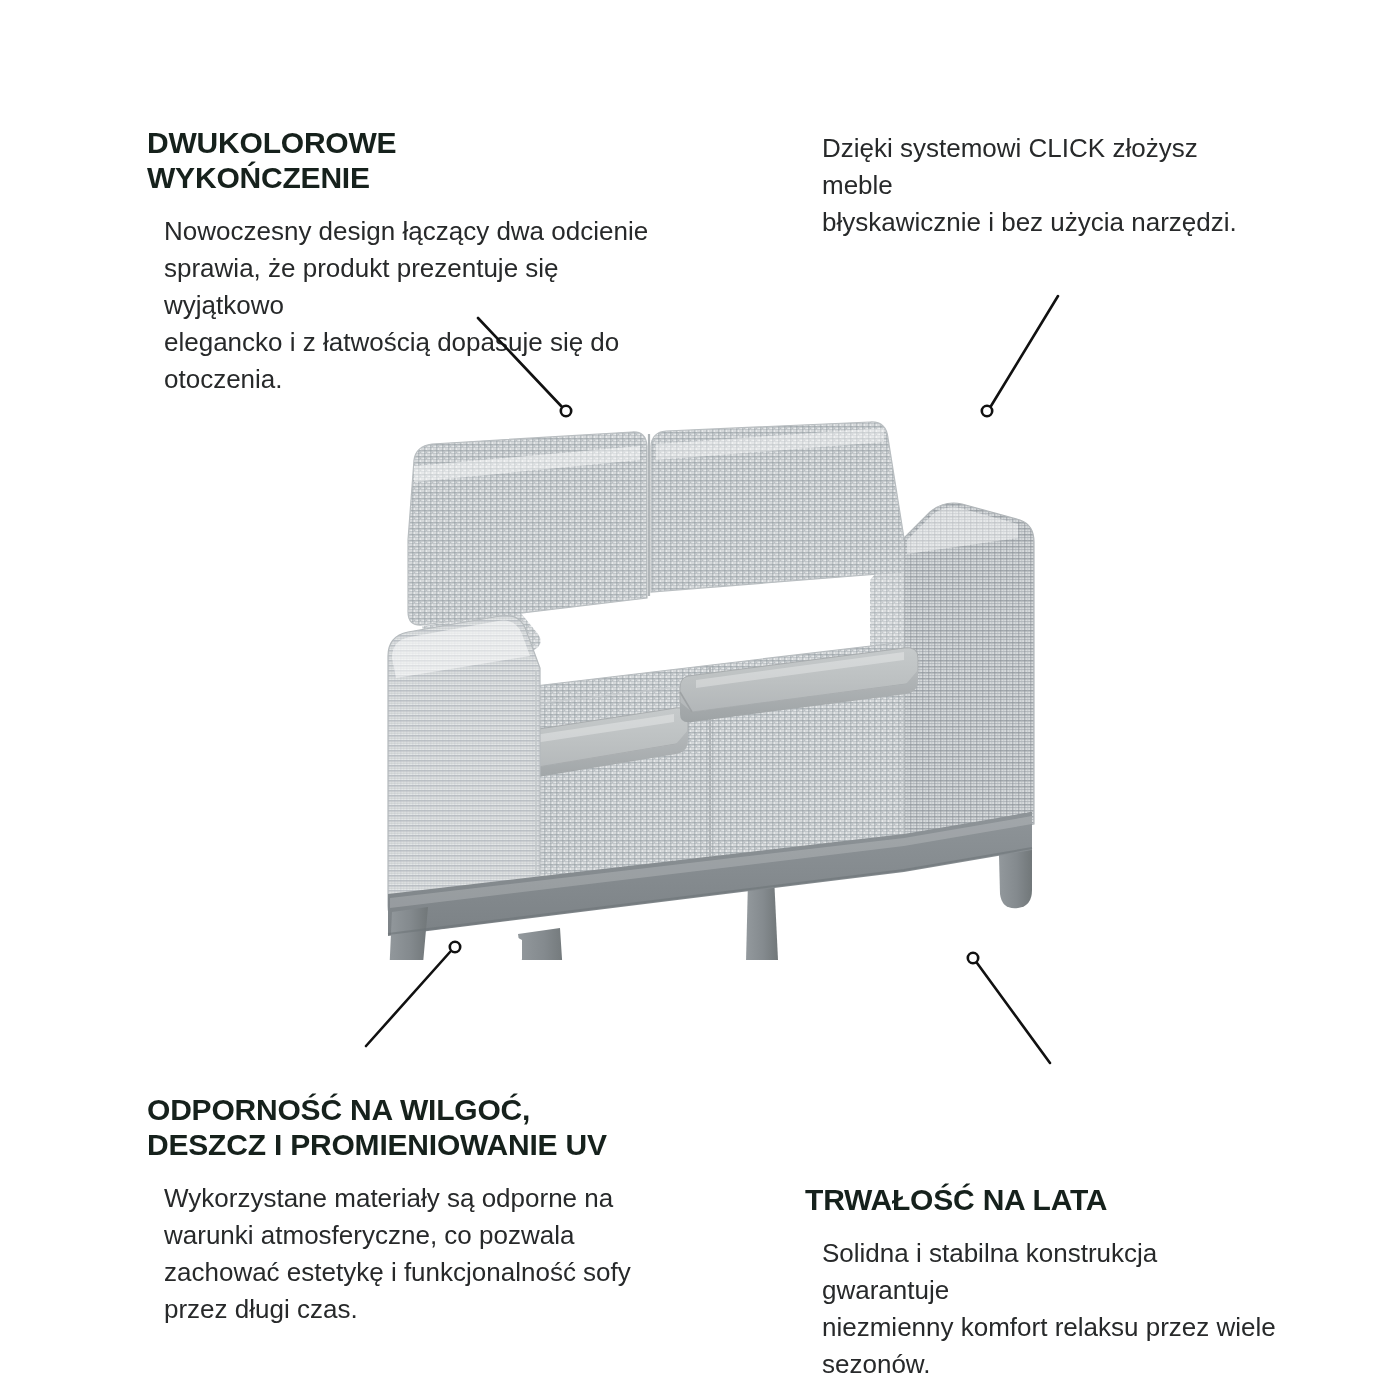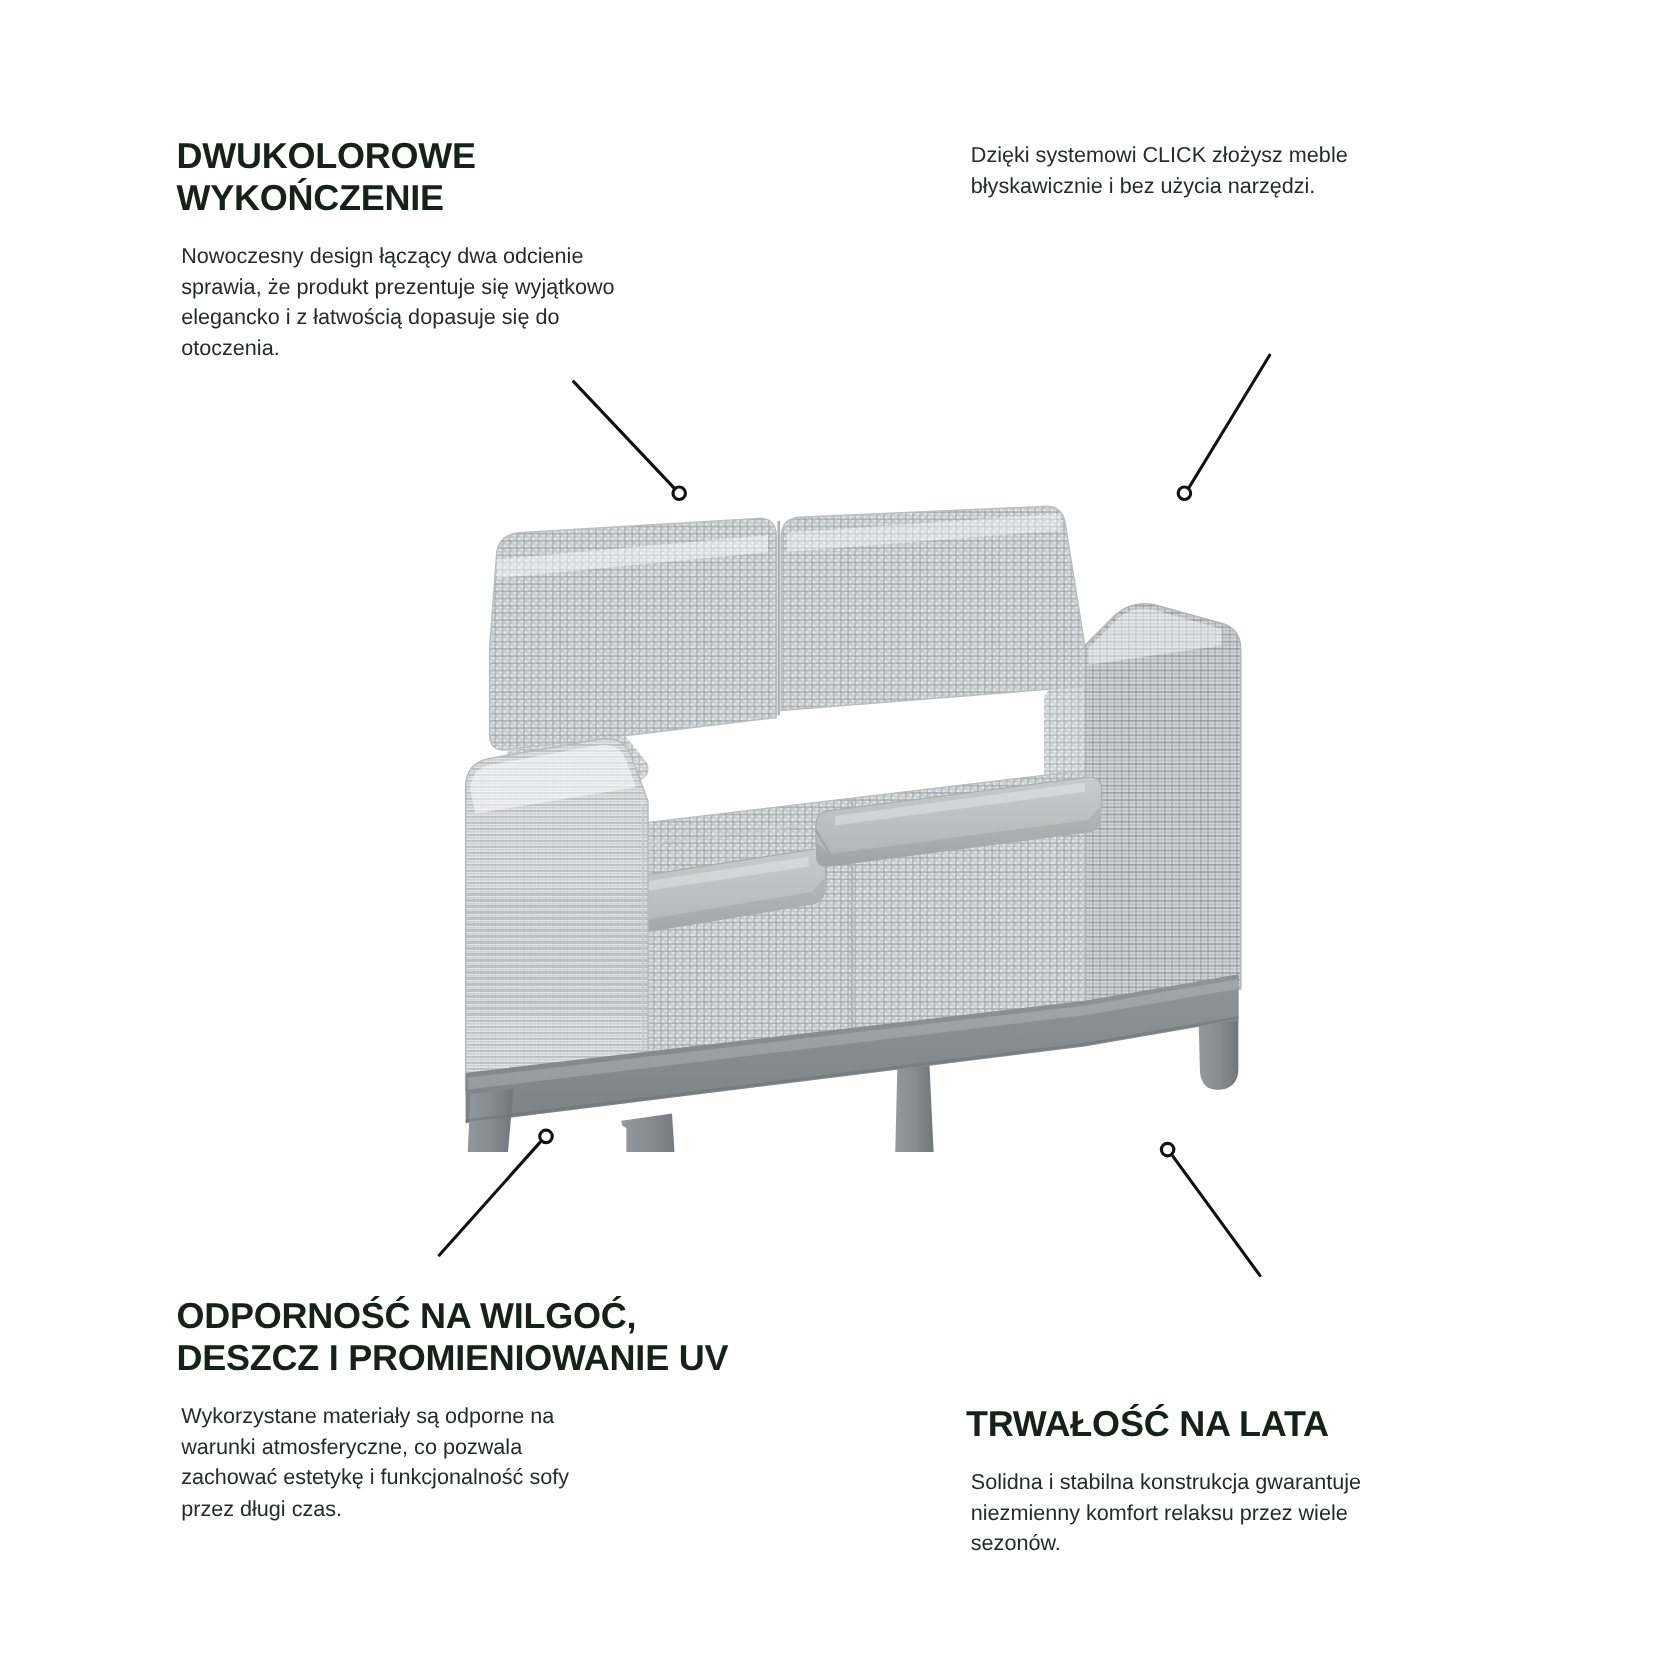--- a/index.html
+++ b/index.html
@@ -22,30 +22,30 @@
   .feature {
     position: absolute;
   }
   .feature-title {
     font-family: "Liberation Sans", sans-serif;
     font-weight: bold;
     font-size: 30px;
     line-height: 1.17;
     letter-spacing: -0.2px;
     color: #16211c;
-    margin: 0 0 18px 0;
+    margin: 12px 0 18px 0;
     white-space: pre-line;
   }
   .feature-body {
     font-family: "Liberation Sans", sans-serif;
     font-weight: normal;
-    font-size: 18px;
+    font-size: 26px;
     line-height: 1.42;
     color: #27292a;
-    margin: 4px;
+    margin: 17px;
     white-space: pre-line;
   }
 
   #feat-tl { left: 147px; top: 113px; width: 520px; }
   #feat-tr { left: 805px; top: 113px; width: 470px; }
   #feat-bl { left: 147px; top: 1080px; width: 530px; }
   #feat-br { left: 805px; top: 1170px; width: 500px; }
 
   
   #connectors {

